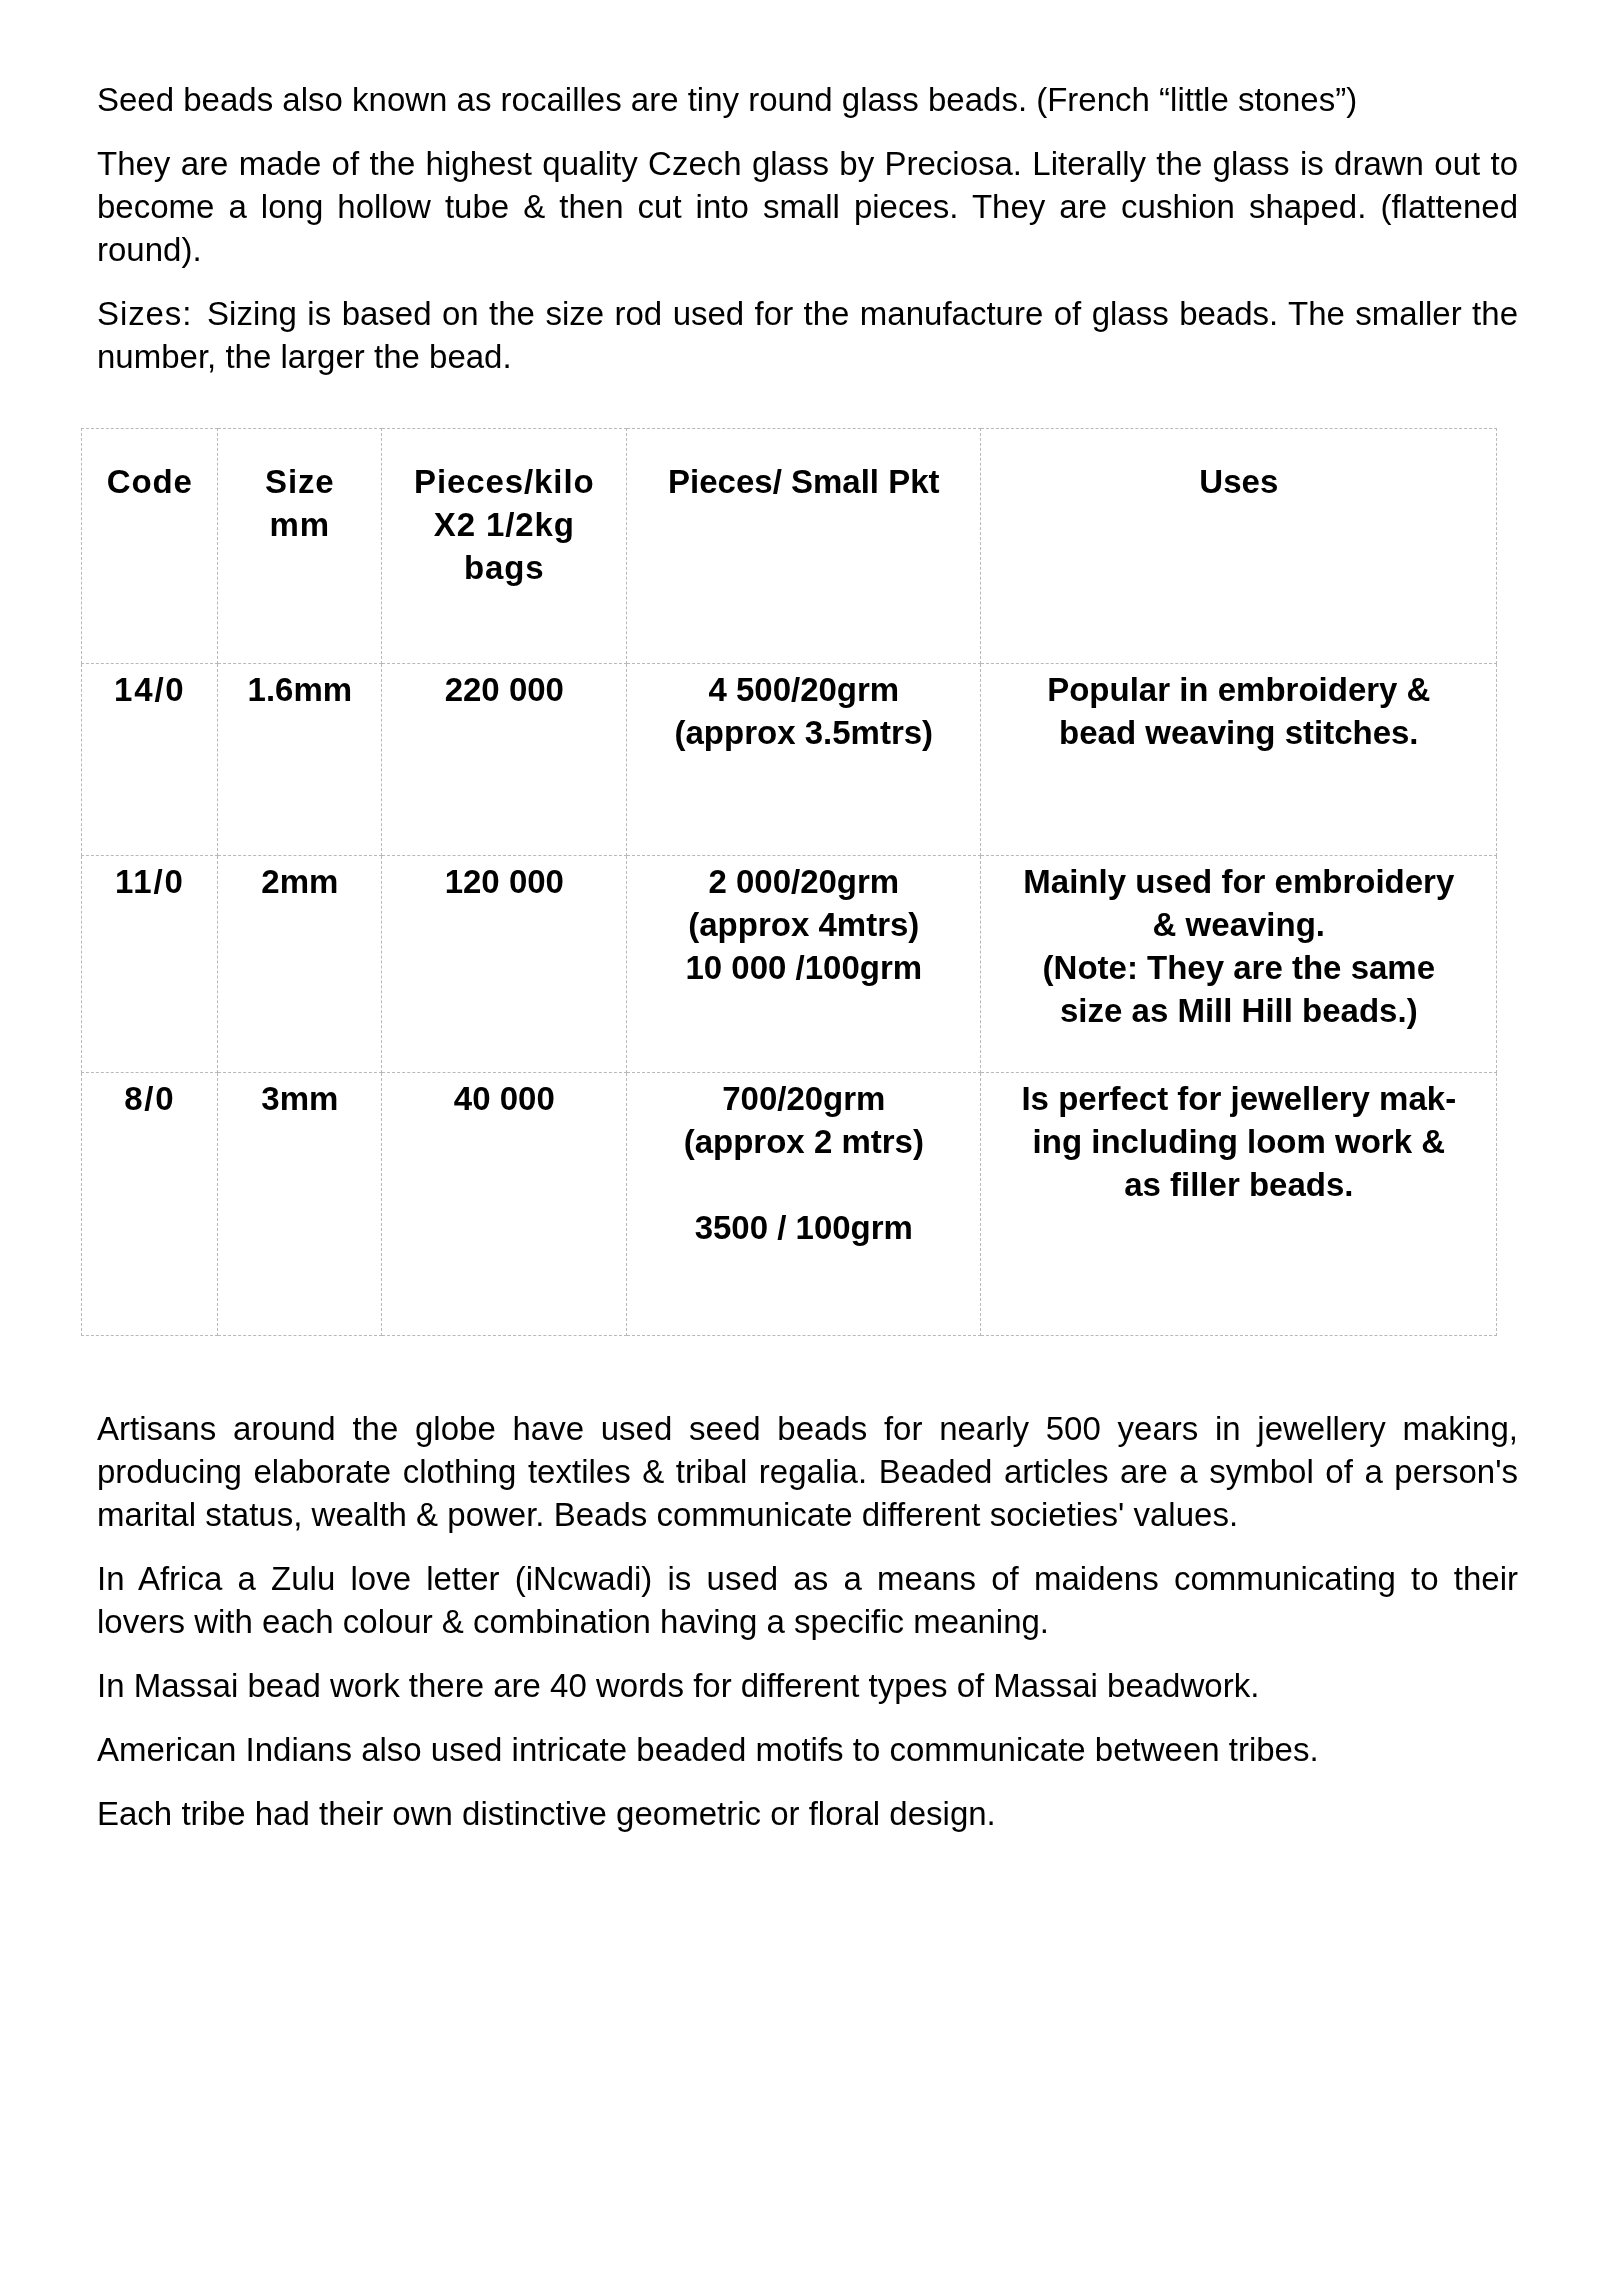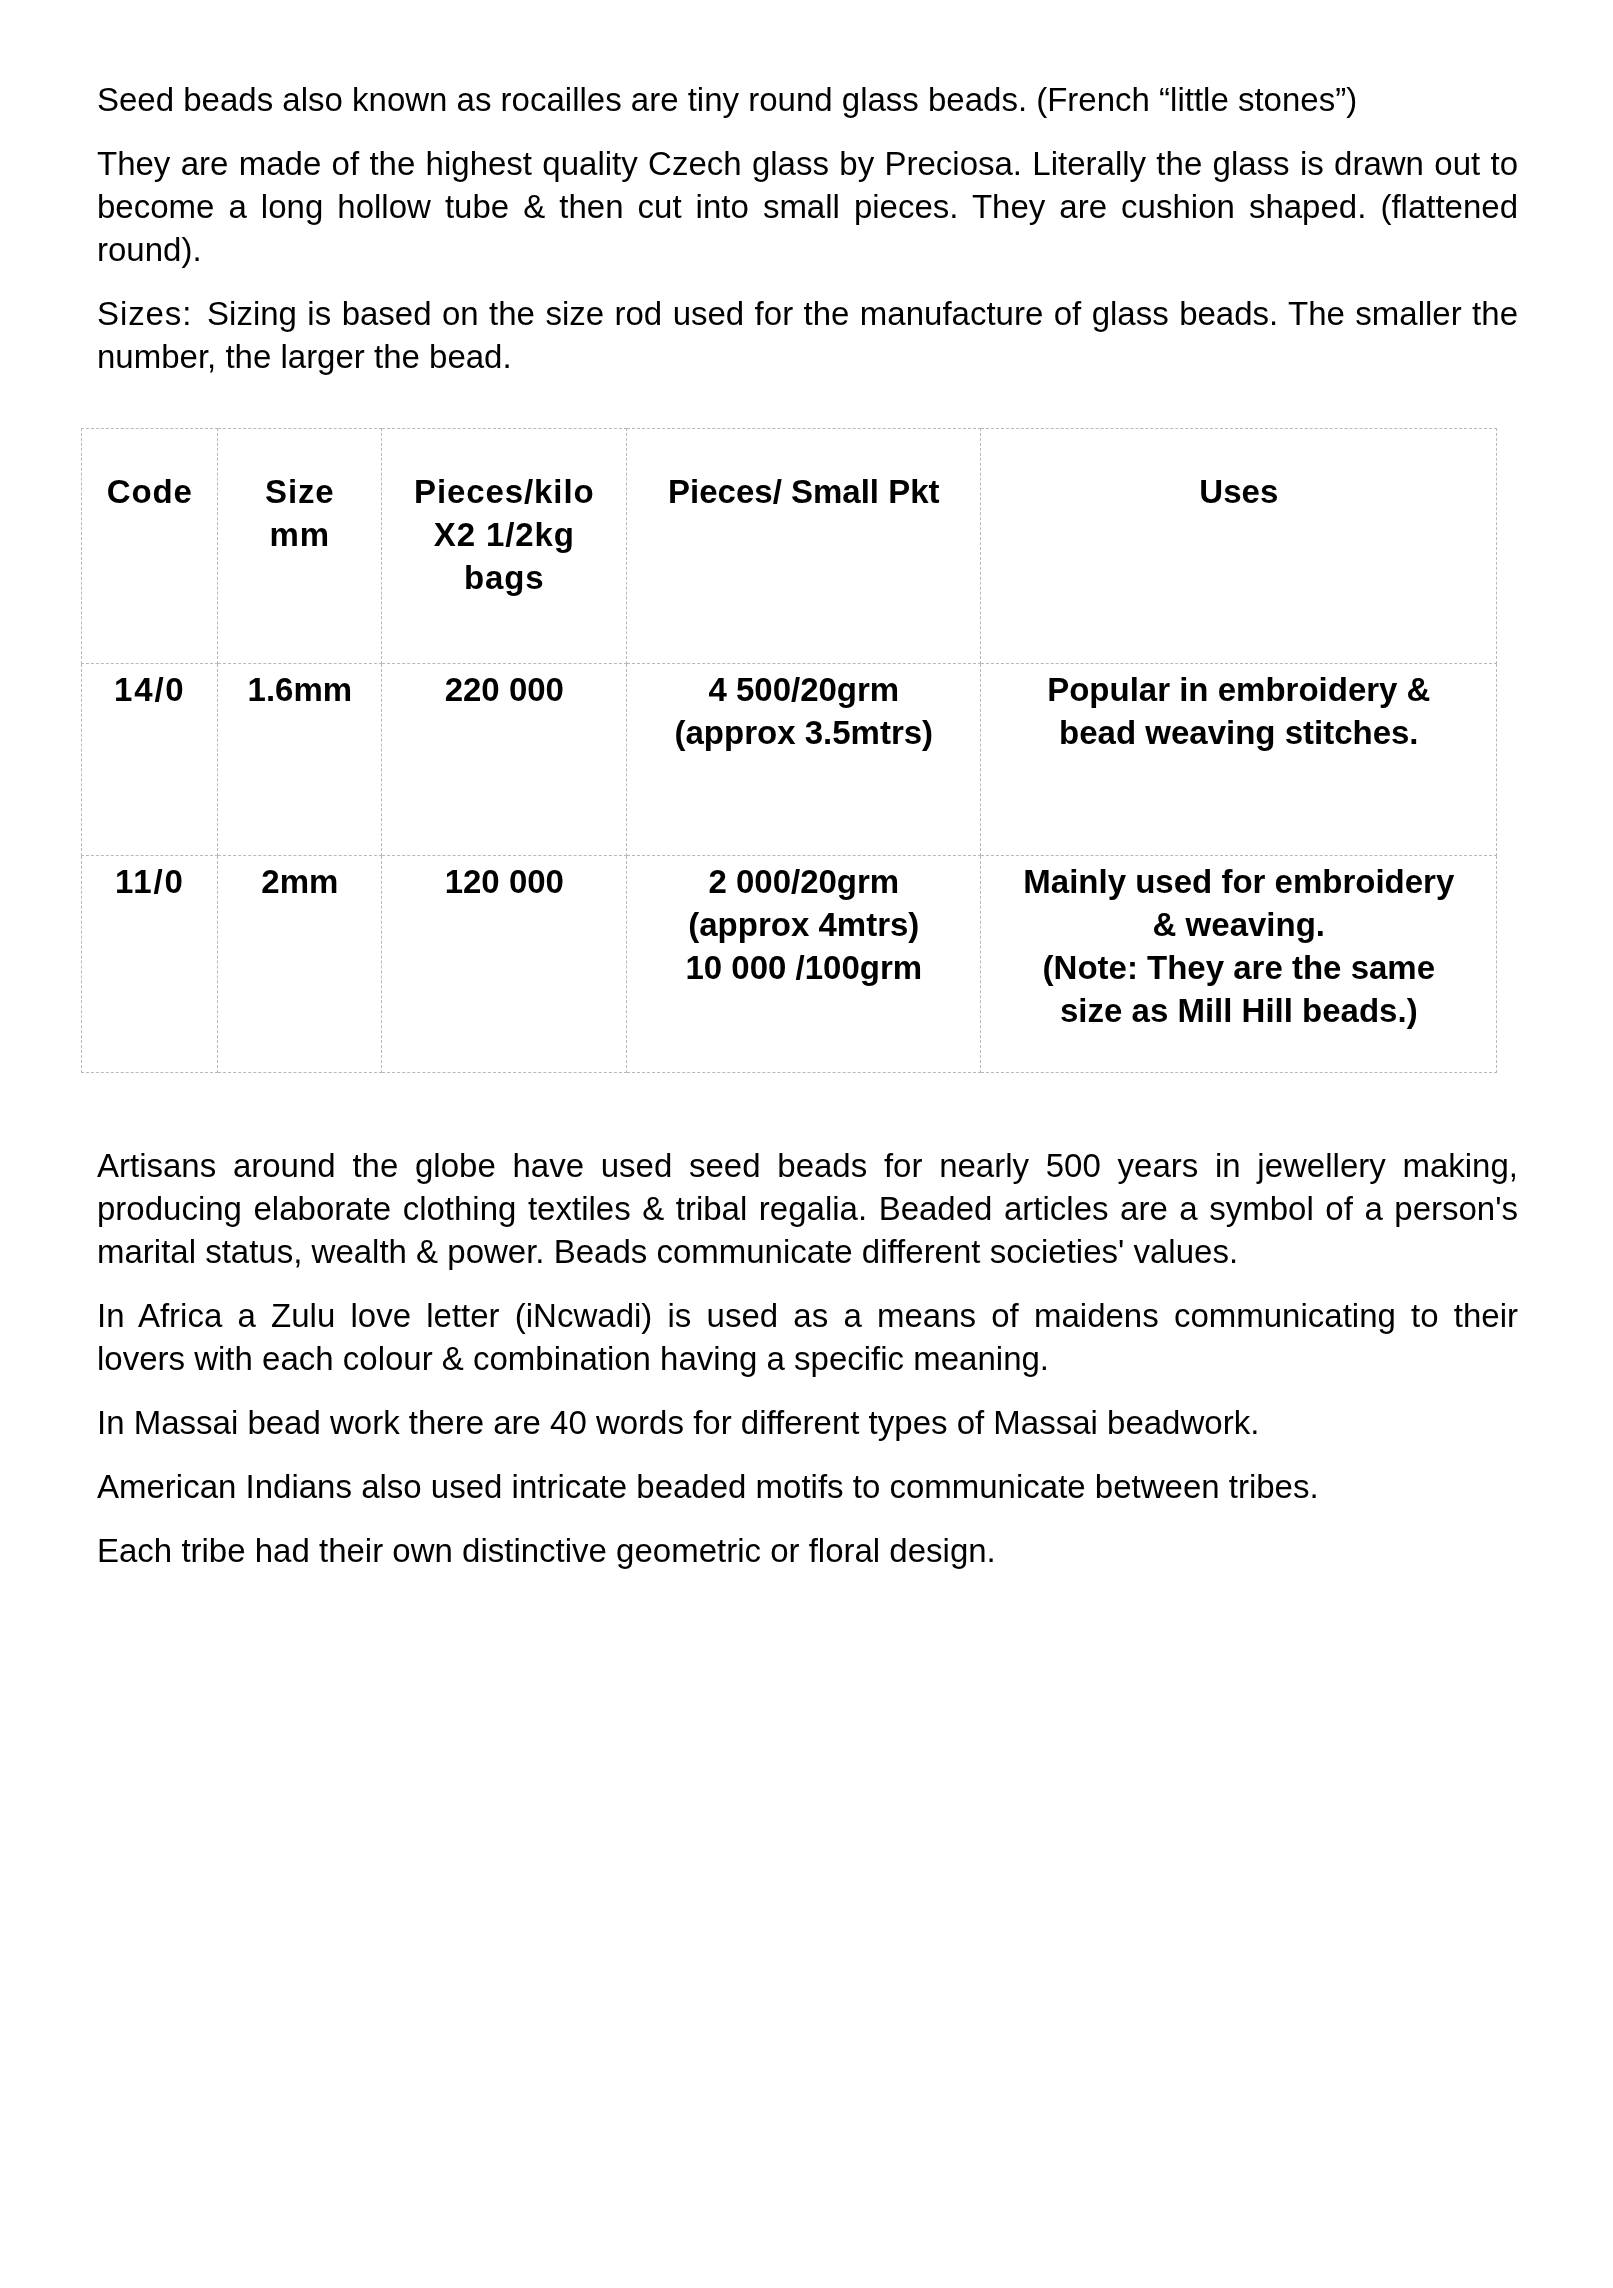--- a/index.html
+++ b/index.html
@@ -37,21 +37,21 @@
     vertical-align: top;
     text-align: center;
     white-space: pre-line;
     font-size: 33px;
     line-height: 43px;
     padding: 3.7px 7.4px 0 7.4px;
     font-weight: bold;
   }
   table.bead thead th {
     height: 235px;
-    padding-top: 41px;
+    padding-top: 31px;
     margin-top: 40px;
   }
   table.bead th.bold-head {
     font-weight: bold;
     letter-spacing: 0.9px;
   }
   tr.row-1 td { height: 192px; }
   tr.row-2 td { height: 217px; }
   tr.row-3 td { height: 263px; }
   tr.row-4 td { height: 246px; }
@@ -108,20 +108,32 @@
       <td class="cell-size">2mm</td>
       <td class="cell-pieces-kilo">120 000</td>
       <td class="cell-small-pkt">2 000/20grm
 (approx 4mtrs)
 10 000 /100grm</td>
       <td class="cell-uses">Mainly used for embroidery
 &amp; weaving.
 (Note: They are the same
 size as Mill Hill beads.)</td>
     </tr>
+    <tr class="row-3">
+      <td class="cell-code">8/0</td>
+      <td class="cell-size">3mm</td>
+      <td class="cell-pieces-kilo">40 000</td>
+      <td class="cell-small-pkt">700/20grm
+(approx 2 mtrs)
+
+3500 / 100grm</td>
+      <td class="cell-uses">Is perfect for jewellery mak-
+ing including loom work &amp;
+as filler beads.</td>
+    </tr>
   </tbody>
 </table>
 
 <p class="para">Artisans around the globe have used seed beads for nearly 500 years in jewellery making, producing elaborate clothing textiles &amp; tribal regalia. Beaded articles are a symbol of a person's marital status, wealth &amp; power. Beads communicate different societies' values.</p>
 
 <p class="para">In Africa a Zulu love letter (iNcwadi) is used as a means of maidens communicating to their lovers with each colour &amp; combination having a specific meaning.</p>
 
 <p class="para">In Massai bead work there are 40 words for different types of Massai beadwork.</p>
 
 <p class="para">American Indians also used intricate beaded motifs to communicate between tribes.</p>

